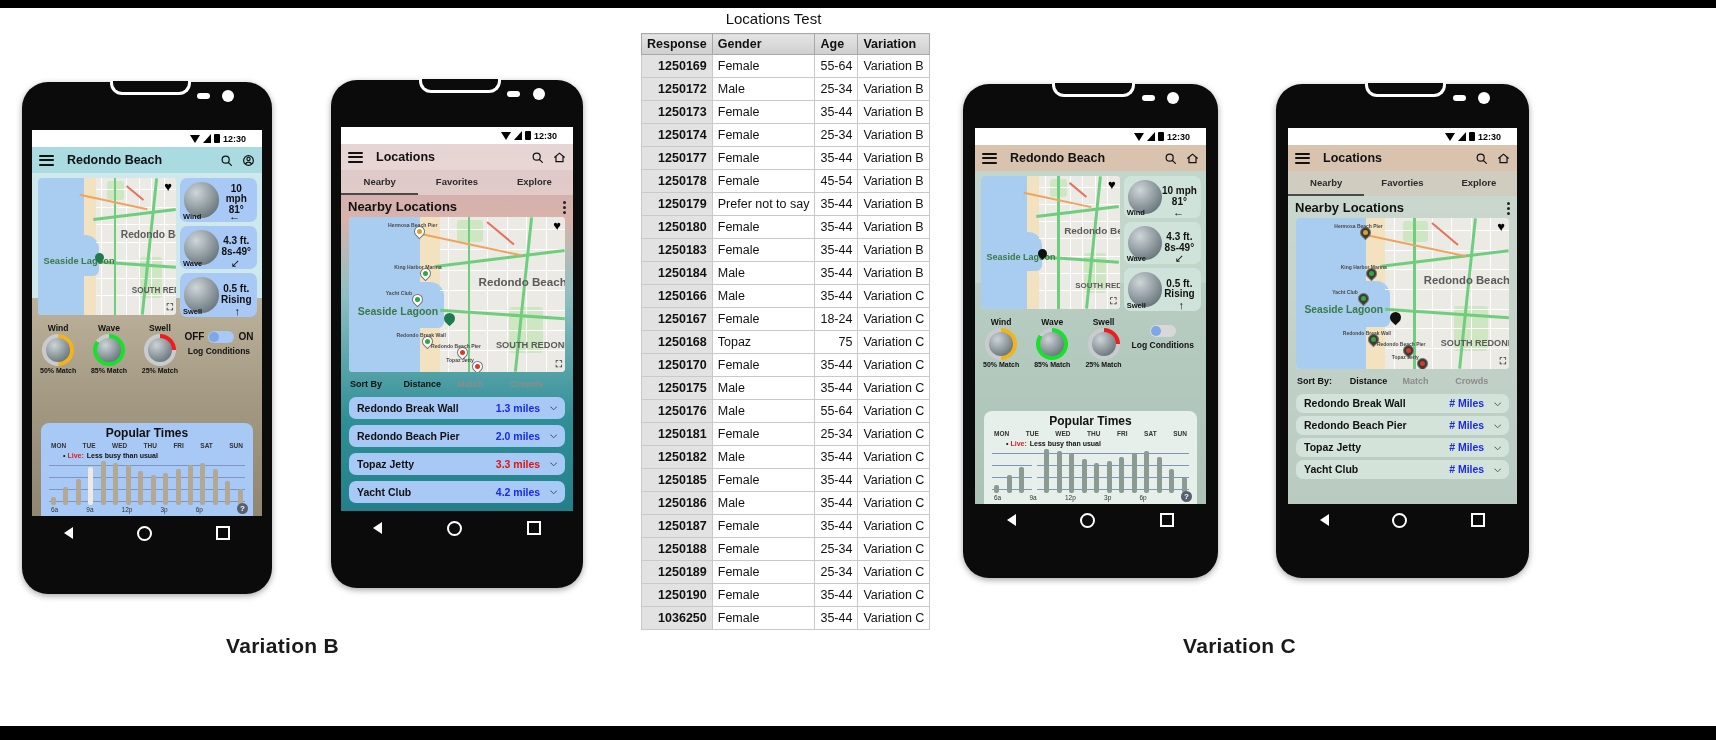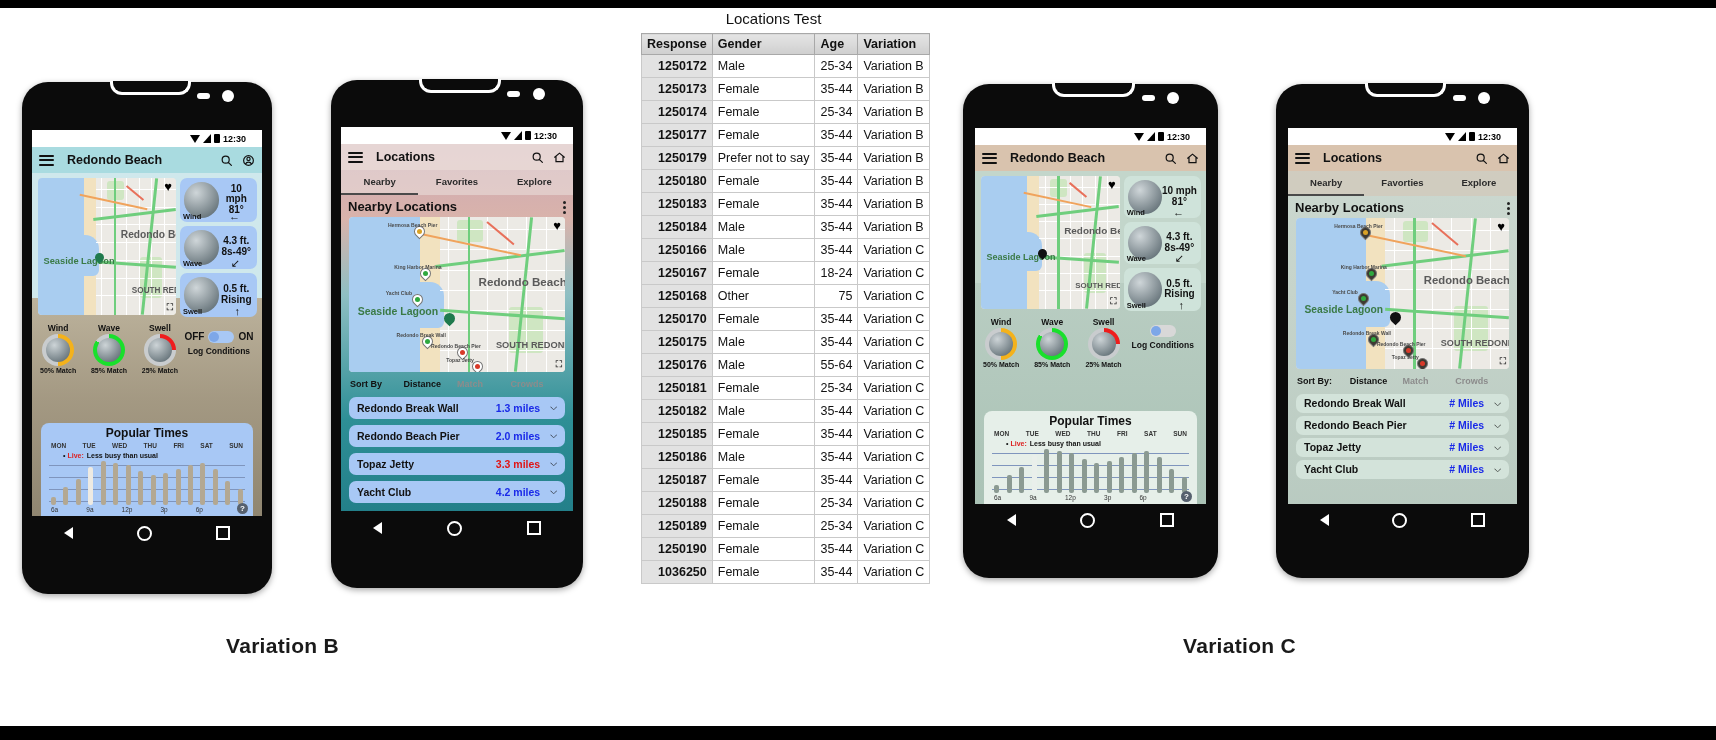--- a/index.html
+++ b/index.html
@@ -160,20 +160,26 @@
     <thead>
         <tr id="tblhead">
           <th>Response</th>
           <th>Gender</th>
           <th>Age</th>
           <th>Variation</th>
         </tr>
       </thead>
     <tbody id="tblbody">
         <tr>
+          <td class="resp">1250169</td>
+          <td>Female</td>
+          <td class="age">55-64</td>
+          <td>Variation B</td>
+        </tr>
+        <tr>
           <td class="resp">1250172</td>
           <td>Male</td>
           <td class="age">25-34</td>
           <td>Variation B</td>
         </tr>
         <tr>
           <td class="resp">1250173</td>
           <td>Female</td>
           <td class="age">35-44</td>
           <td>Variation B</td>
@@ -184,20 +190,26 @@
           <td class="age">25-34</td>
           <td>Variation B</td>
         </tr>
         <tr>
           <td class="resp">1250177</td>
           <td>Female</td>
           <td class="age">35-44</td>
           <td>Variation B</td>
         </tr>
         <tr>
+          <td class="resp">1250178</td>
+          <td>Female</td>
+          <td class="age">45-54</td>
+          <td>Variation B</td>
+        </tr>
+        <tr>
           <td class="resp">1250179</td>
           <td>Prefer not to say</td>
           <td class="age">35-44</td>
           <td>Variation B</td>
         </tr>
         <tr>
           <td class="resp">1250180</td>
           <td>Female</td>
           <td class="age">35-44</td>
           <td>Variation B</td>
@@ -221,21 +233,21 @@
           <td>Variation C</td>
         </tr>
         <tr>
           <td class="resp">1250167</td>
           <td>Female</td>
           <td class="age">18-24</td>
           <td>Variation C</td>
         </tr>
         <tr>
           <td class="resp">1250168</td>
-          <td>Other</td>
+          <td>Topaz</td>
           <td class="agenum">75</td>
           <td>Variation C</td>
         </tr>
         <tr>
           <td class="resp">1250170</td>
           <td>Female</td>
           <td class="age">35-44</td>
           <td>Variation C</td>
         </tr>
         <tr>

